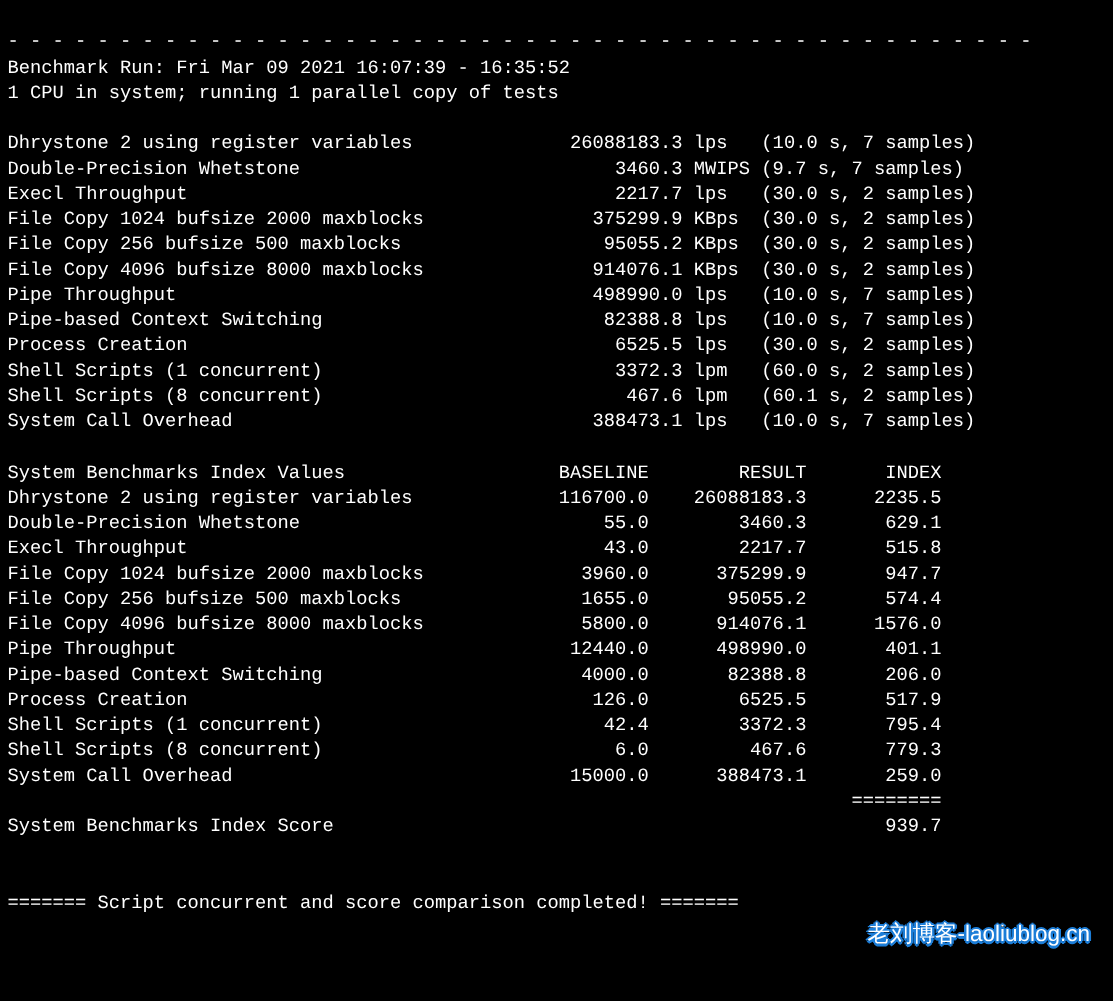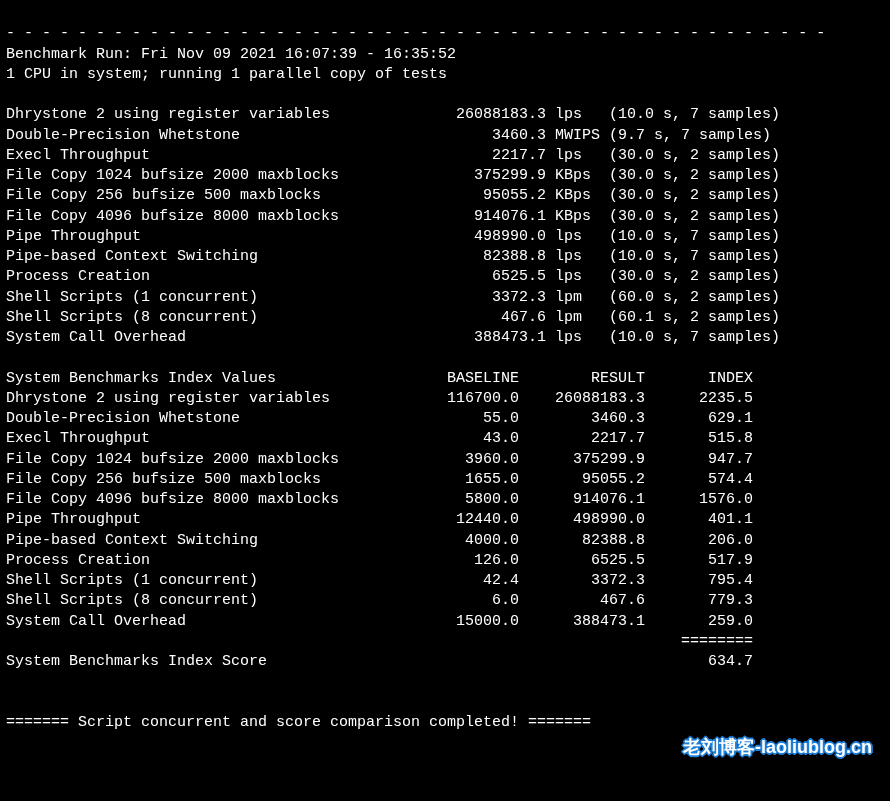--- a/index.html
+++ b/index.html
@@ -21,39 +21,39 @@
     height: 100%;
     box-sizing: border-box;
   }
   .watermark {
     position: absolute;
     bottom: 42px;
     right: 18px;
     color: #ffffff;
     font-family: "Microsoft YaHei", sans-serif;
     font-size: 18px;
-    font-weight: bold;
+    font-weight: normal;
     text-shadow:
       -1px -1px 0 #1d7ed8,
        1px -1px 0 #1d7ed8,
       -1px  1px 0 #1d7ed8,
        1px  1px 0 #1d7ed8,
        0   -2px 0 #1d7ed8,
        0    2px 0 #1d7ed8,
       -2px  0   0 #1d7ed8,
        2px  0   0 #1d7ed8;
     pointer-events: none;
   }
 </style>
 </head>
 <body>
 
 <div class="terminal">
 <span>- - - - - - - - - - - - - - - - - - - - - - - - - - - - - - - - - - - - - - - - - - - - - -</span>
-<span>Benchmark Run: Fri Nov 09 2021 16:07:39 - 16:35:52</span>
+<span>Benchmark Run: Fri Mar 09 2021 16:07:39 - 16:35:52</span>
 <span>1 CPU in system; running 1 parallel copy of tests</span>
 
 <span id="raw-results">Dhrystone 2 using register variables              26088183.3 lps   (10.0 s, 7 samples)
 Double-Precision Whetstone                            3460.3 MWIPS (9.7 s, 7 samples)
 Execl Throughput                                      2217.7 lps   (30.0 s, 2 samples)
 File Copy 1024 bufsize 2000 maxblocks               375299.9 KBps  (30.0 s, 2 samples)
 File Copy 256 bufsize 500 maxblocks                  95055.2 KBps  (30.0 s, 2 samples)
 File Copy 4096 bufsize 8000 maxblocks               914076.1 KBps  (30.0 s, 2 samples)
 Pipe Throughput                                     498990.0 lps   (10.0 s, 7 samples)
 Pipe-based Context Switching                         82388.8 lps   (10.0 s, 7 samples)
@@ -69,19 +69,19 @@
 File Copy 1024 bufsize 2000 maxblocks              3960.0      375299.9       947.7
 File Copy 256 bufsize 500 maxblocks                1655.0       95055.2       574.4
 File Copy 4096 bufsize 8000 maxblocks              5800.0      914076.1      1576.0
 Pipe Throughput                                   12440.0      498990.0       401.1
 Pipe-based Context Switching                       4000.0       82388.8       206.0
 Process Creation                                    126.0        6525.5       517.9
 Shell Scripts (1 concurrent)                         42.4        3372.3       795.4
 Shell Scripts (8 concurrent)                          6.0         467.6       779.3
 System Call Overhead                              15000.0      388473.1       259.0</span>
 <span>                                                                           ========</span>
-<span id="score-line">System Benchmarks Index Score                                                 634.7</span>
+<span id="score-line">System Benchmarks Index Score                                                 939.7</span>
 
 
 <span>======= Script concurrent and score comparison completed! =======</span>
 </div>
 
 <div class="watermark">老刘博客-laoliublog.cn</div>
 
 </body></html>

